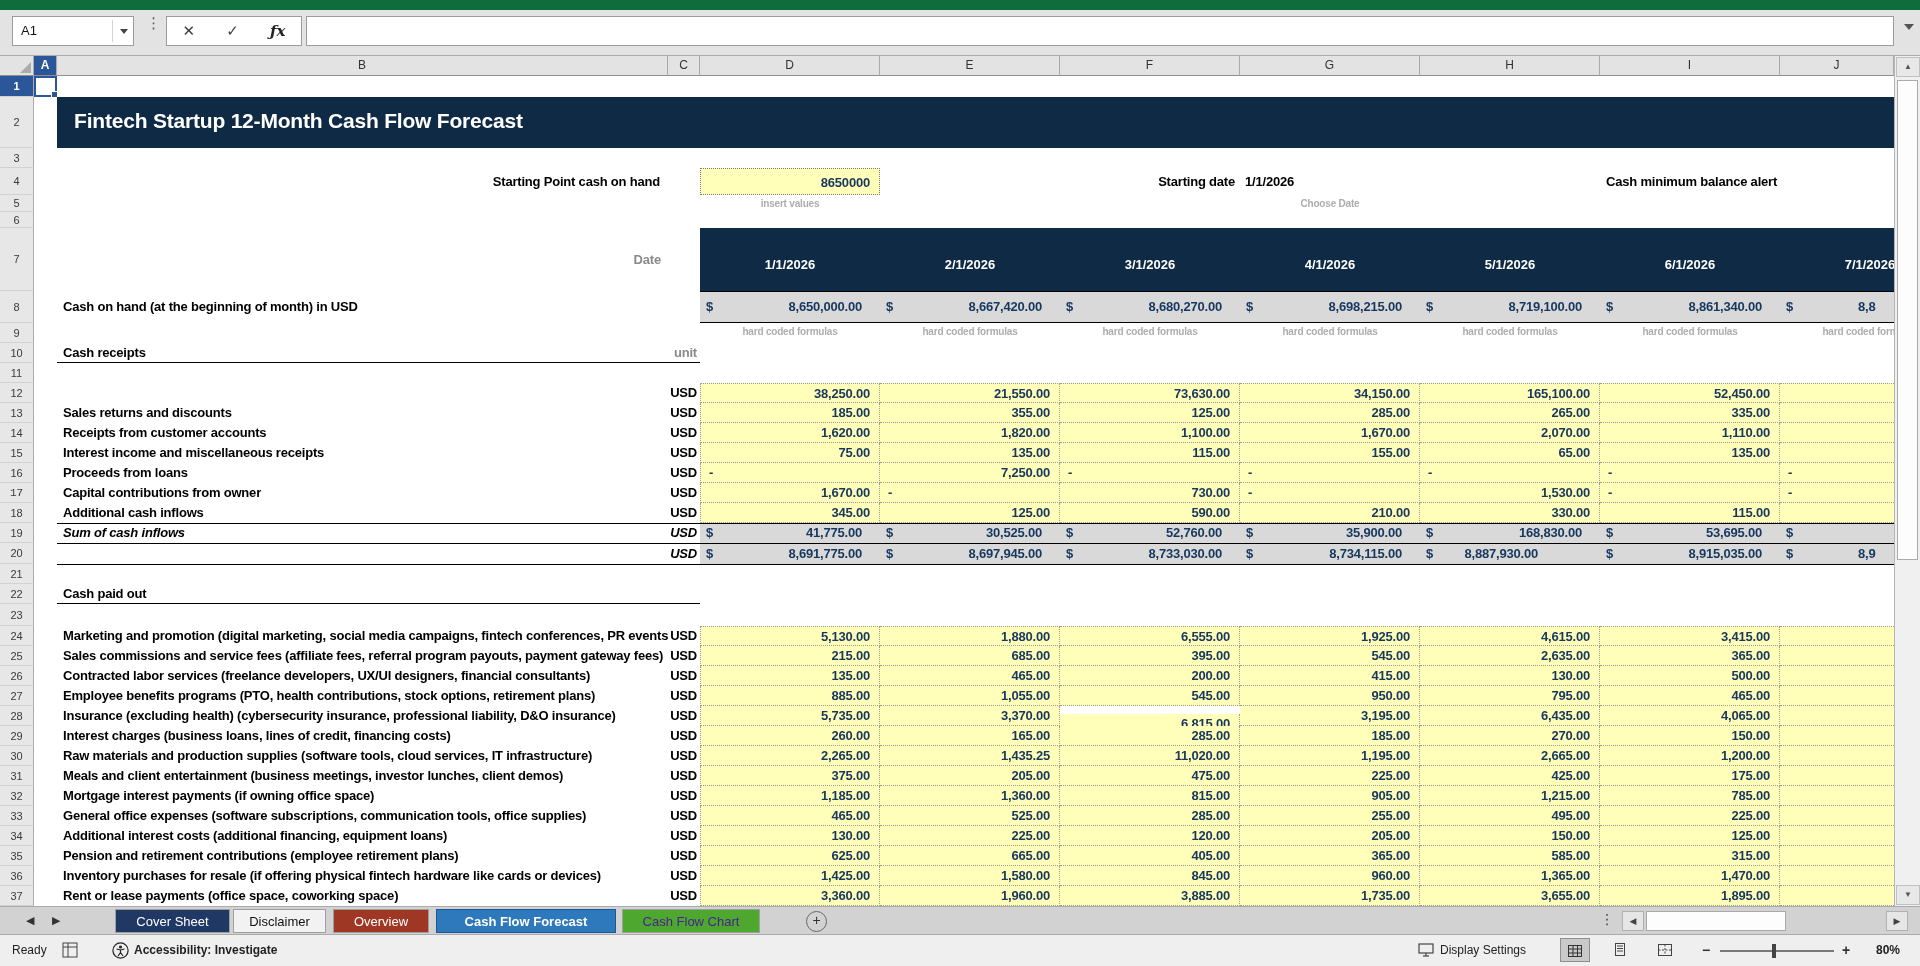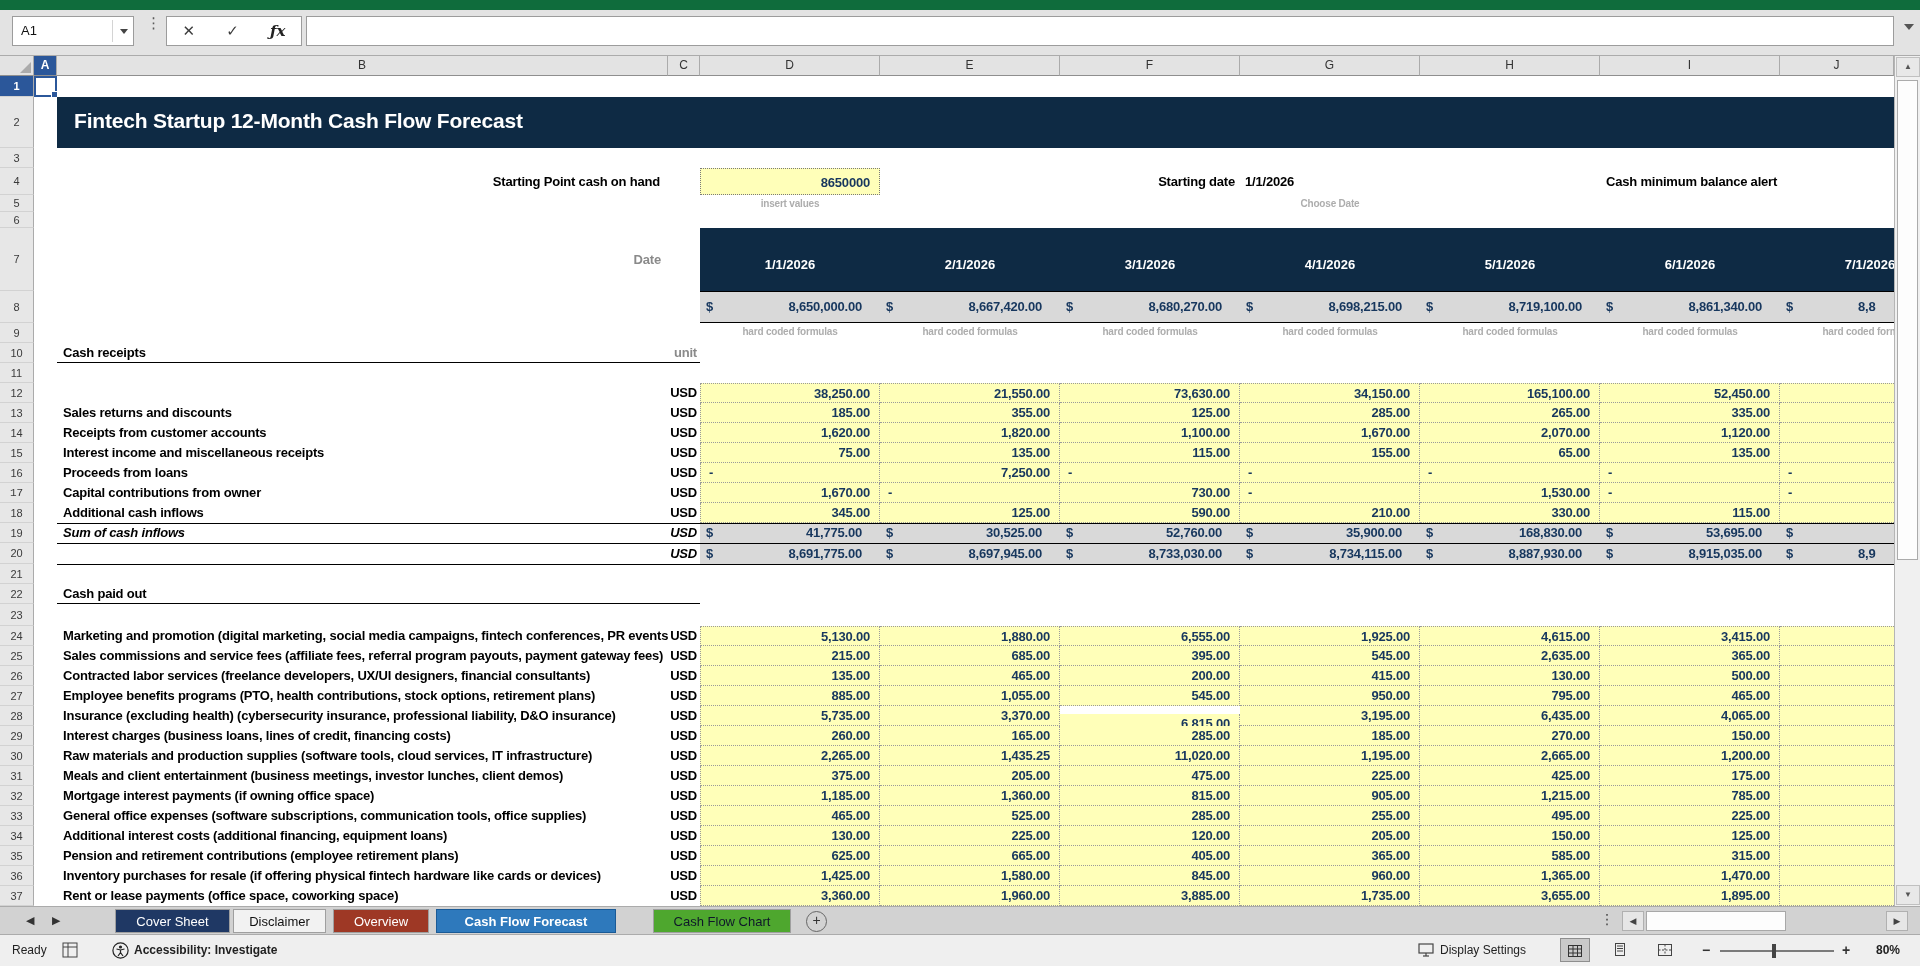--- a/index.html
+++ b/index.html
@@ -156,20 +156,21 @@
         <div class="month" style="left: 0px; top: 0px; width: 180px; height: 63px; line-height: 73px;">1/1/2026</div>
         <div class="month" style="left: 180px; top: 0px; width: 180px; height: 63px; line-height: 73px;">2/1/2026</div>
         <div class="month" style="left: 360px; top: 0px; width: 180px; height: 63px; line-height: 73px;">3/1/2026</div>
         <div class="month" style="left: 540px; top: 0px; width: 180px; height: 63px; line-height: 73px;">4/1/2026</div>
         <div class="month" style="left: 720px; top: 0px; width: 180px; height: 63px; line-height: 73px;">5/1/2026</div>
         <div class="month" style="left: 900px; top: 0px; width: 180px; height: 63px; line-height: 73px;">6/1/2026</div>
         <div class="month" style="left: 1080px; top: 0px; width: 180px; height: 63px; line-height: 73px;">7/1/2026</div>
       </div>
       <div class="cell muted" style="left: 57px; top: 172px; width: 611px; height: 63px; text-align: right; padding-right: 7px; line-height: 63px;">Date</div>
       <div class="band" style="left: 700px; top: 235px; width: 1194px; height: 32px; border-top: 1px solid rgb(0, 0, 0); border-bottom: 1px solid rgb(0, 0, 0); box-sizing: border-box;"></div>
+      <div class="cell lab" style="left: 57px; top: 235px; width: 611px; height: 32px; line-height: 32px;">Cash on hand (at the beginning of month) in USD</div>
       <div class="cell money" style="left: 706px; top: 235px; width: 20px; height: 32px; line-height: 32px;">$</div>
       <div class="cell money num" style="left: 720px; top: 235px; width: 151px; height: 32px; line-height: 32px;">8,650,000.00</div>
       <div class="cell money" style="left: 886px; top: 235px; width: 20px; height: 32px; line-height: 32px;">$</div>
       <div class="cell money num" style="left: 900px; top: 235px; width: 151px; height: 32px; line-height: 32px;">8,667,420.00</div>
       <div class="cell money" style="left: 1066px; top: 235px; width: 20px; height: 32px; line-height: 32px;">$</div>
       <div class="cell money num" style="left: 1080px; top: 235px; width: 151px; height: 32px; line-height: 32px;">8,680,270.00</div>
       <div class="cell money" style="left: 1246px; top: 235px; width: 20px; height: 32px; line-height: 32px;">$</div>
       <div class="cell money num" style="left: 1260px; top: 235px; width: 151px; height: 32px; line-height: 32px;">8,698,215.00</div>
       <div class="cell money" style="left: 1426px; top: 235px; width: 20px; height: 32px; line-height: 32px;">$</div>
       <div class="cell money num" style="left: 1440px; top: 235px; width: 151px; height: 32px; line-height: 32px;">8,719,100.00</div>
@@ -203,21 +204,21 @@
       <div class="cell ycell num" style="left: 1420px; top: 347px; width: 180px; height: 20px; line-height: 20px;">265.00</div>
       <div class="cell ycell num" style="left: 1600px; top: 347px; width: 180px; height: 20px; line-height: 20px;">335.00</div>
       <div class="cell ycell num" style="left: 1780px; top: 347px; height: 20px; line-height: 20px; width: 114px; border-right: none;"></div>
       <div class="cell lab" style="left: 57px; top: 367px; width: 611px; height: 20px; line-height: 20px;">Receipts from customer accounts</div>
       <div class="cell unit" style="left: 668px; top: 367px; width: 32px; height: 20px; line-height: 20px;">USD</div>
       <div class="cell ycell num" style="left: 700px; top: 367px; width: 180px; height: 20px; line-height: 20px; border-left: 1px dotted rgb(154, 154, 154);">1,620.00</div>
       <div class="cell ycell num" style="left: 880px; top: 367px; width: 180px; height: 20px; line-height: 20px;">1,820.00</div>
       <div class="cell ycell num" style="left: 1060px; top: 367px; width: 180px; height: 20px; line-height: 20px;">1,100.00</div>
       <div class="cell ycell num" style="left: 1240px; top: 367px; width: 180px; height: 20px; line-height: 20px;">1,670.00</div>
       <div class="cell ycell num" style="left: 1420px; top: 367px; width: 180px; height: 20px; line-height: 20px;">2,070.00</div>
-      <div class="cell ycell num" style="left: 1600px; top: 367px; width: 180px; height: 20px; line-height: 20px;">1,120.00</div>
+      <div class="cell ycell num" style="left: 1600px; top: 367px; width: 180px; height: 20px; line-height: 20px;">1,110.00</div>
       <div class="cell ycell num" style="left: 1780px; top: 367px; height: 20px; line-height: 20px; width: 114px; border-right: none;"></div>
       <div class="cell lab" style="left: 57px; top: 387px; width: 611px; height: 20px; line-height: 20px;">Interest income and miscellaneous receipts</div>
       <div class="cell unit" style="left: 668px; top: 387px; width: 32px; height: 20px; line-height: 20px;">USD</div>
       <div class="cell ycell num" style="left: 700px; top: 387px; width: 180px; height: 20px; line-height: 20px; border-left: 1px dotted rgb(154, 154, 154);">75.00</div>
       <div class="cell ycell num" style="left: 880px; top: 387px; width: 180px; height: 20px; line-height: 20px;">135.00</div>
       <div class="cell ycell num" style="left: 1060px; top: 387px; width: 180px; height: 20px; line-height: 20px;">115.00</div>
       <div class="cell ycell num" style="left: 1240px; top: 387px; width: 180px; height: 20px; line-height: 20px;">155.00</div>
       <div class="cell ycell num" style="left: 1420px; top: 387px; width: 180px; height: 20px; line-height: 20px;">65.00</div>
       <div class="cell ycell num" style="left: 1600px; top: 387px; width: 180px; height: 20px; line-height: 20px;">135.00</div>
       <div class="cell ycell num" style="left: 1780px; top: 387px; height: 20px; line-height: 20px; width: 114px; border-right: none;"></div>
@@ -268,21 +269,21 @@
       <div class="cell unit" style="left: 668px; top: 487px; width: 32px; height: 21px; line-height: 21px; font-style: italic;">USD</div>
       <div class="cell money" style="left: 706px; top: 487px; width: 20px; height: 21px; line-height: 21px;">$</div>
       <div class="cell money num" style="left: 720px; top: 487px; width: 151px; height: 21px; line-height: 21px;">8,691,775.00</div>
       <div class="cell money" style="left: 886px; top: 487px; width: 20px; height: 21px; line-height: 21px;">$</div>
       <div class="cell money num" style="left: 900px; top: 487px; width: 151px; height: 21px; line-height: 21px;">8,697,945.00</div>
       <div class="cell money" style="left: 1066px; top: 487px; width: 20px; height: 21px; line-height: 21px;">$</div>
       <div class="cell money num" style="left: 1080px; top: 487px; width: 151px; height: 21px; line-height: 21px;">8,733,030.00</div>
       <div class="cell money" style="left: 1246px; top: 487px; width: 20px; height: 21px; line-height: 21px;">$</div>
       <div class="cell money num" style="left: 1260px; top: 487px; width: 151px; height: 21px; line-height: 21px;">8,734,115.00</div>
       <div class="cell money" style="left: 1426px; top: 487px; width: 20px; height: 21px; line-height: 21px;">$</div>
-      <div class="cell money num" style="left: 1440px; top: 487px; width: 151px; height: 21px; line-height: 21px;">8,887,930.00</div>
+      <div class="cell money num" style="left: 1396px; top: 487px; width: 151px; height: 21px; line-height: 21px;">8,887,930.00</div>
       <div class="cell money" style="left: 1606px; top: 487px; width: 20px; height: 21px; line-height: 21px;">$</div>
       <div class="cell money num" style="left: 1620px; top: 487px; width: 151px; height: 21px; line-height: 21px;">8,915,035.00</div>
       <div class="cell money" style="left: 1786px; top: 487px; width: 20px; height: 21px; line-height: 21px;">$</div>
       <div class="cell money" style="left: 1858px; top: 487px; width: 40px; height: 21px; line-height: 21px;">8,9</div>
       <div class="line" style="left: 57px; top: 467px; width: 1837px;"></div>
       <div class="line" style="left: 57px; top: 487px; width: 1837px;"></div>
       <div class="line" style="left: 57px; top: 508px; width: 1837px;"></div>
       <div class="cell lab" style="left: 57px; top: 528px; width: 611px; height: 20px; line-height: 20px; border-bottom: 1px solid rgb(0, 0, 0);">Cash paid out</div>
       <div class="cell" style="left: 668px; top: 528px; width: 32px; height: 20px; border-bottom: 1px solid rgb(0, 0, 0); box-sizing: border-box;"></div>
       <div class="cell lab" style="left: 57px; top: 570px; width: 611px; height: 20px; line-height: 20px;">Marketing and promotion (digital marketing, social media campaigns, fintech conferences, PR events</div>
@@ -420,21 +421,21 @@
   </div>
 
   <div id="tabbar">
     <div class="tabnav" style="left:26px;">◀</div>
     <div class="tabnav" style="left:52px;">▶</div>
     <div id="tabs-host">
         <div class="sheettab" style="left: 115px; width: 115px; background: rgb(31, 56, 100); color: rgb(255, 255, 255); text-align: center;">Cover Sheet</div>
         <div class="sheettab" style="left: 233px; width: 93px; background: rgb(242, 242, 242); color: rgb(17, 17, 17); text-align: center;">Disclaimer</div>
         <div class="sheettab" style="left: 333px; width: 96px; background: rgb(158, 56, 37); color: rgb(255, 255, 255); text-align: center;">Overview</div>
         <div class="sheettab active" style="left: 436px; width: 180px; background: rgb(46, 121, 188); color: rgb(255, 255, 255); text-align: center;">Cash Flow Forecast</div>
-        <div class="sheettab" style="left: 653px; width: 138px; background: rgb(78, 167, 46); color: #0f172a; text-align: center;">Cash Flow Chart</div>
+        <div class="sheettab" style="left: 622px; width: 138px; background: rgb(78, 167, 46); color: #4c1d95; text-align: center;">Cash Flow Chart</div>
       </div>
     <div id="addsheet" style="left:806px;">+</div>
     <div id="tab-dots" style="left:1600px;">⋮</div>
     <div id="hscroll-left" style="left:1622px;">◀</div>
     <div id="hthumb" style="left:1646px;width:140px;"></div>
     <div id="hscroll-right" style="left:1886px;">▶</div>
   </div>
 
   <div id="statusbar">
     <span class="it" style="left:12px;">Ready</span>

